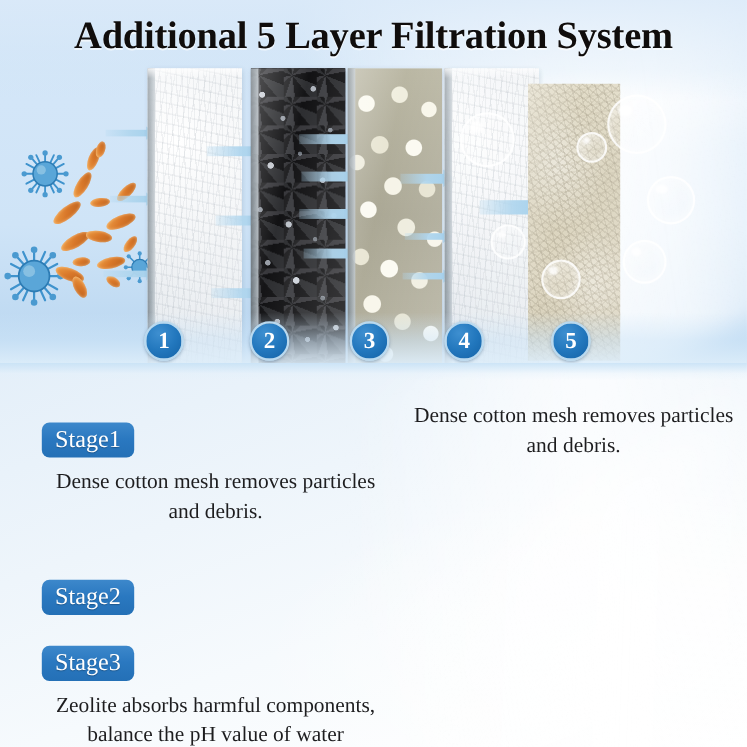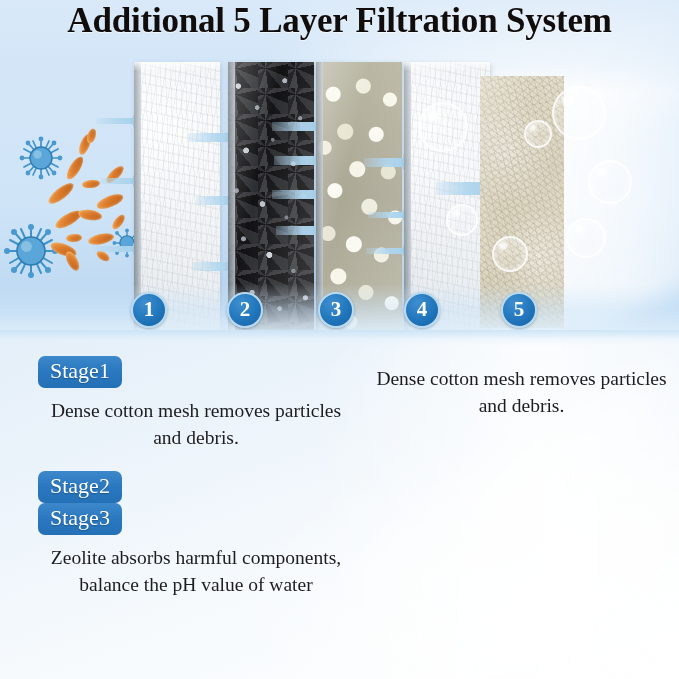--- a/index.html
+++ b/index.html
@@ -58,21 +58,21 @@
   .title-glow {
     position: absolute;
     left: 0; top: 0; width: 679px; height: 92px;
     background: linear-gradient(180deg, rgba(219,234,249,0.85) 0%, rgba(214,232,248,0.35) 70%, rgba(214,232,248,0) 100%);
     pointer-events: none;
   }
 
   
   .title {
     position: absolute;
-    left: 0; top: 1px;
+    left: 0; top: 13px;
     width: 679px;
     text-align: center;
     font-family: "Liberation Serif", "DejaVu Serif", serif;
     font-weight: bold;
     font-size: 35px;
     letter-spacing: -0.2px;
     color: #100d0c;
     text-shadow: 0 1px 0 rgba(255,255,255,0.65);
     white-space: nowrap;
   }
@@ -298,21 +298,21 @@
     display: inline-block;
     padding: 2px 12px 4px 12px;
     border-radius: 7px;
     color: #ffffff;
     font-family: "Liberation Serif", "DejaVu Serif", serif;
     font-size: 22px;
     line-height: 26px;
     letter-spacing: 0px;
     text-shadow: 0 1px 1px rgba(0,0,0,0.25);
   }
-  .stage-badge.light { background: linear-gradient(180deg, #3d88cb 0%, #2a78c0 48%, #2470b6 100%); }
+  .stage-badge.light { background: linear-gradient(180deg, #3d88cb 0%, #2a78c0 48%, #2470b6 100%); margin-top: 28px; }
   .stage-badge.dark  { background: linear-gradient(180deg, #2b4a80 0%, #1e3b70 48%, #192f5d 100%); }
 
   .stage-desc {
     margin: 9px 0 20px 6px;
     font-family: "Liberation Serif", "DejaVu Serif", serif;
     font-size: 19.5px;
     line-height: 27px;
     color: #1d1d1f;
     text-align: center;
   }

